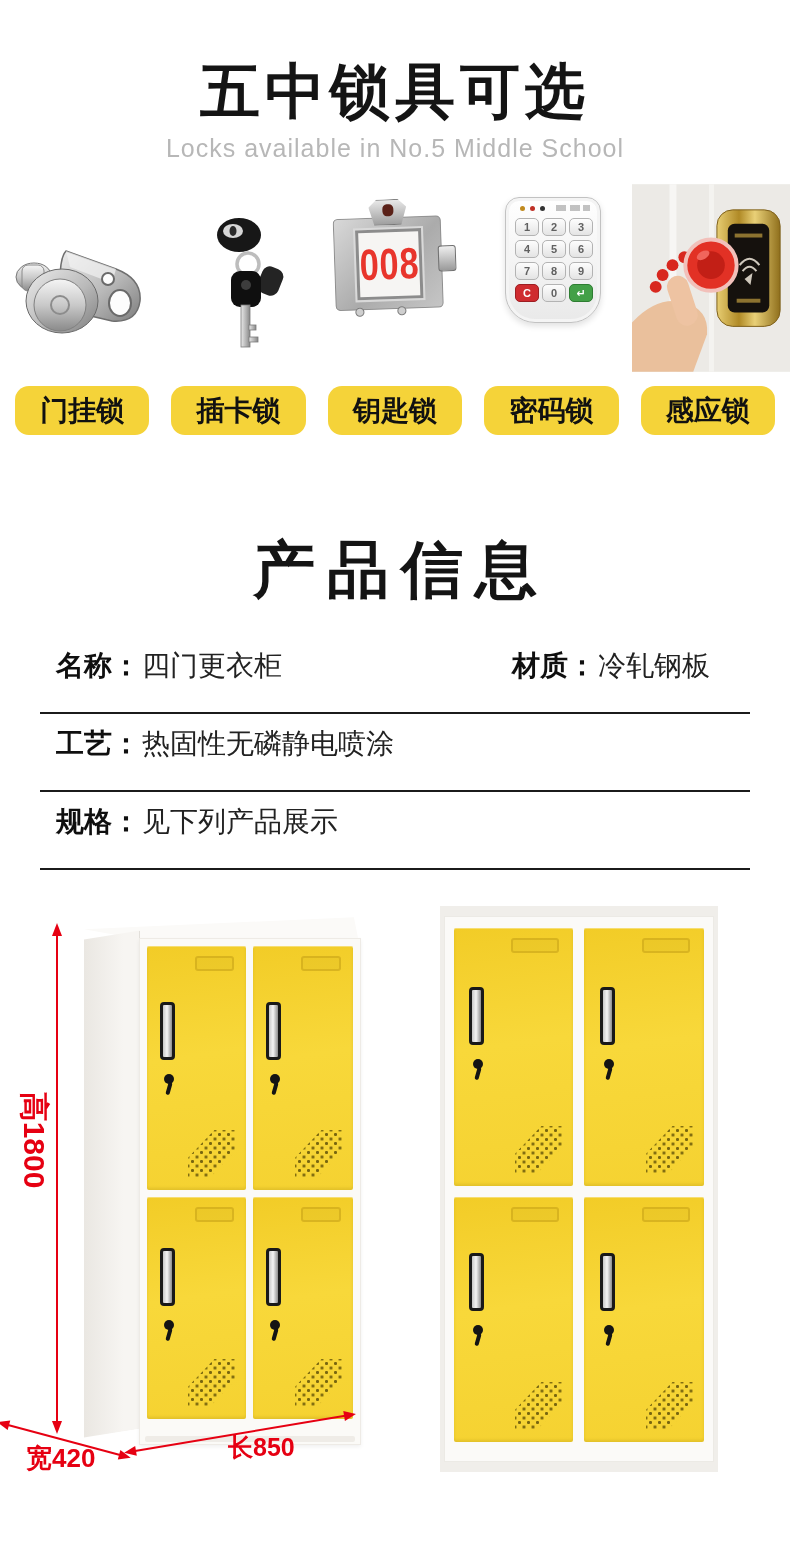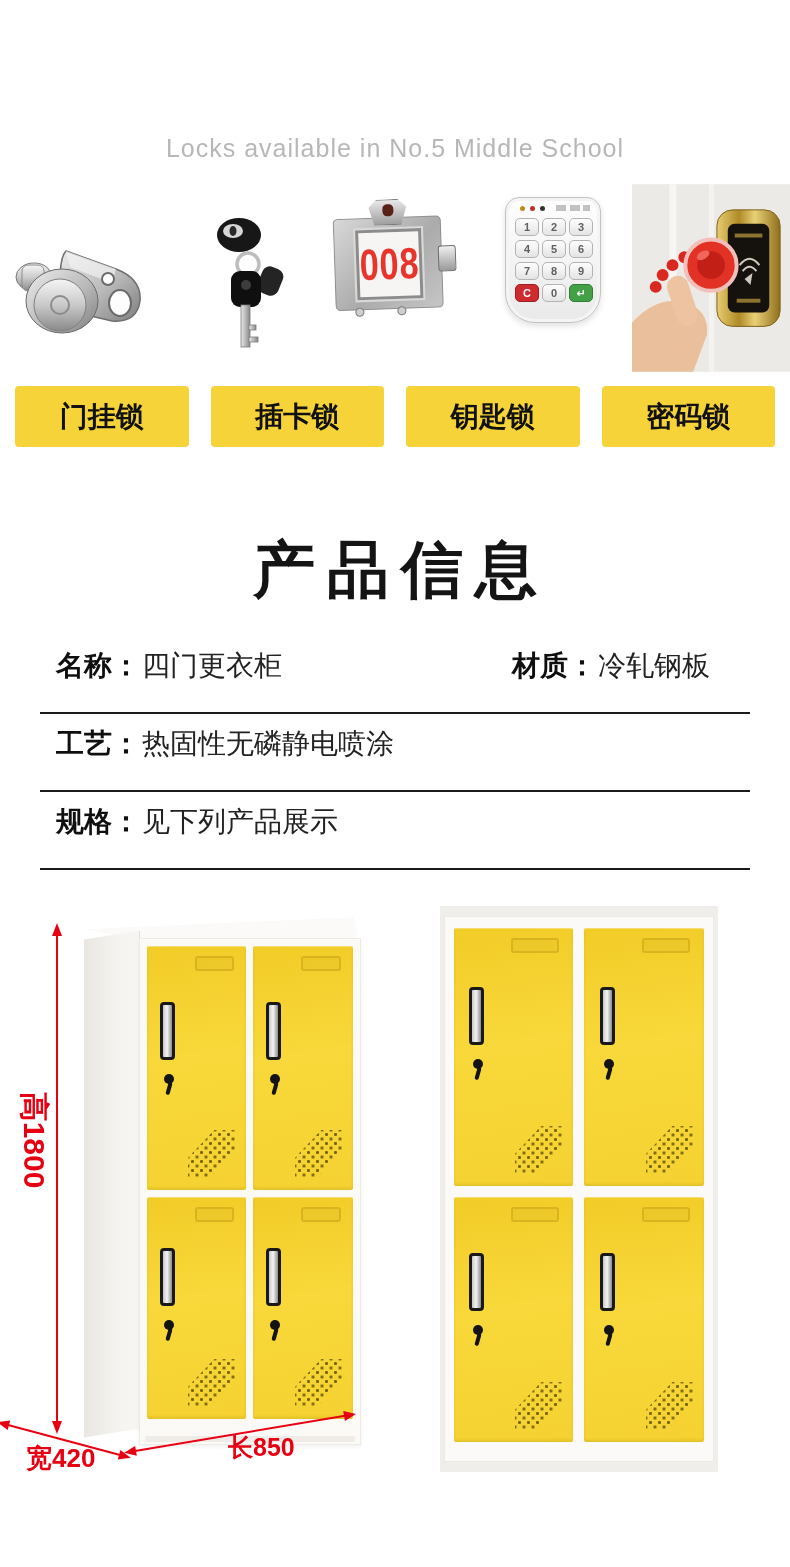--- a/index.html
+++ b/index.html
@@ -51,21 +51,21 @@
     background:linear-gradient(#fdfdfd,#e4e4e4); color:#606060; font-size:11px; font-weight:bold;
     display:flex; align-items:center; justify-content:center; }
   .key-c { background:#cf2b2f; border-color:#9c1e22; color:#fff; }
   .key-enter { background:#43a047; border-color:#2e7d32; color:#fff; }
 
   
   .rfid-photo { margin-top:0; }
 
   
   .labels-row { position:absolute; top:386px; left:15px; width:760px; display:flex; gap:22px; }
-  .lock-label { flex:1; height:61px; background:#f5d339; border-radius:4px;
+  .lock-label { flex:1; height:49px; background:#f5d339; border-radius:14px;
     display:flex; align-items:center; justify-content:center;
     font-size:28px; font-weight:bold; color:#111; }
 
   
   .section-title { position:absolute; top:528px; left:0; width:100%; text-align:center;
     font-size:62px; font-weight:900; color:#141414; letter-spacing:12px; text-indent:12px; }
   .info-table { position:absolute; top:636px; left:40px; width:710px; }
   .info-row { display:flex; border-bottom:2px solid #1b1b1b; padding:12px 0 28px 16px; }
   .info-cell { display:flex; align-items:baseline; font-size:28px; line-height:36px; }
   .info-cell.first { width:456px; }
@@ -130,20 +130,21 @@
   .h-arrow::after { right:-11px; top:-4px; border-top:5px solid transparent; border-bottom:5px solid transparent;
     border-left:12px solid #e60012; }
   .diag-arrow { left:8px; top:536px; width:116px; transform:rotate(15deg); }
   .len-arrow { left:135px; top:562px; width:213px; transform:rotate(-9.5deg); }
 </style>
 </head>
 <body>
 
 <div class="page">
 
+  <div class="main-title">五中锁具可选</div>
   <div class="sub-title">Locks available in No.5 Middle School</div>
 
   <div class="locks-row">
 
     <div class="lock-cell">
       <svg class="lock-svg" width="150" height="135" viewBox="0 0 150 135" style="margin-top:42px">
         <defs>
           <linearGradient id="chrome1" x1="0" y1="0" x2="0" y2="1">
             <stop offset="0" stop-color="#f5f5f5"></stop>
               <stop offset="0.5" stop-color="#c9c9c9"></stop>
@@ -263,20 +264,21 @@
         </g>
       </svg>
     </div>
   </div>
 
   <div class="labels-row">
     <div class="lock-label">门挂锁</div>
     <div class="lock-label">插卡锁</div>
     <div class="lock-label">钥匙锁</div>
     <div class="lock-label">密码锁</div>
+    <div class="lock-label">感应锁</div>
   </div>
 
   <div class="section-title">产品信息</div>
 
   <div class="info-table">
     <div class="info-row">
       <div class="info-cell first">
         <span class="info-label">名称：</span>
         <span class="info-value">四门更衣柜</span>
       </div>

